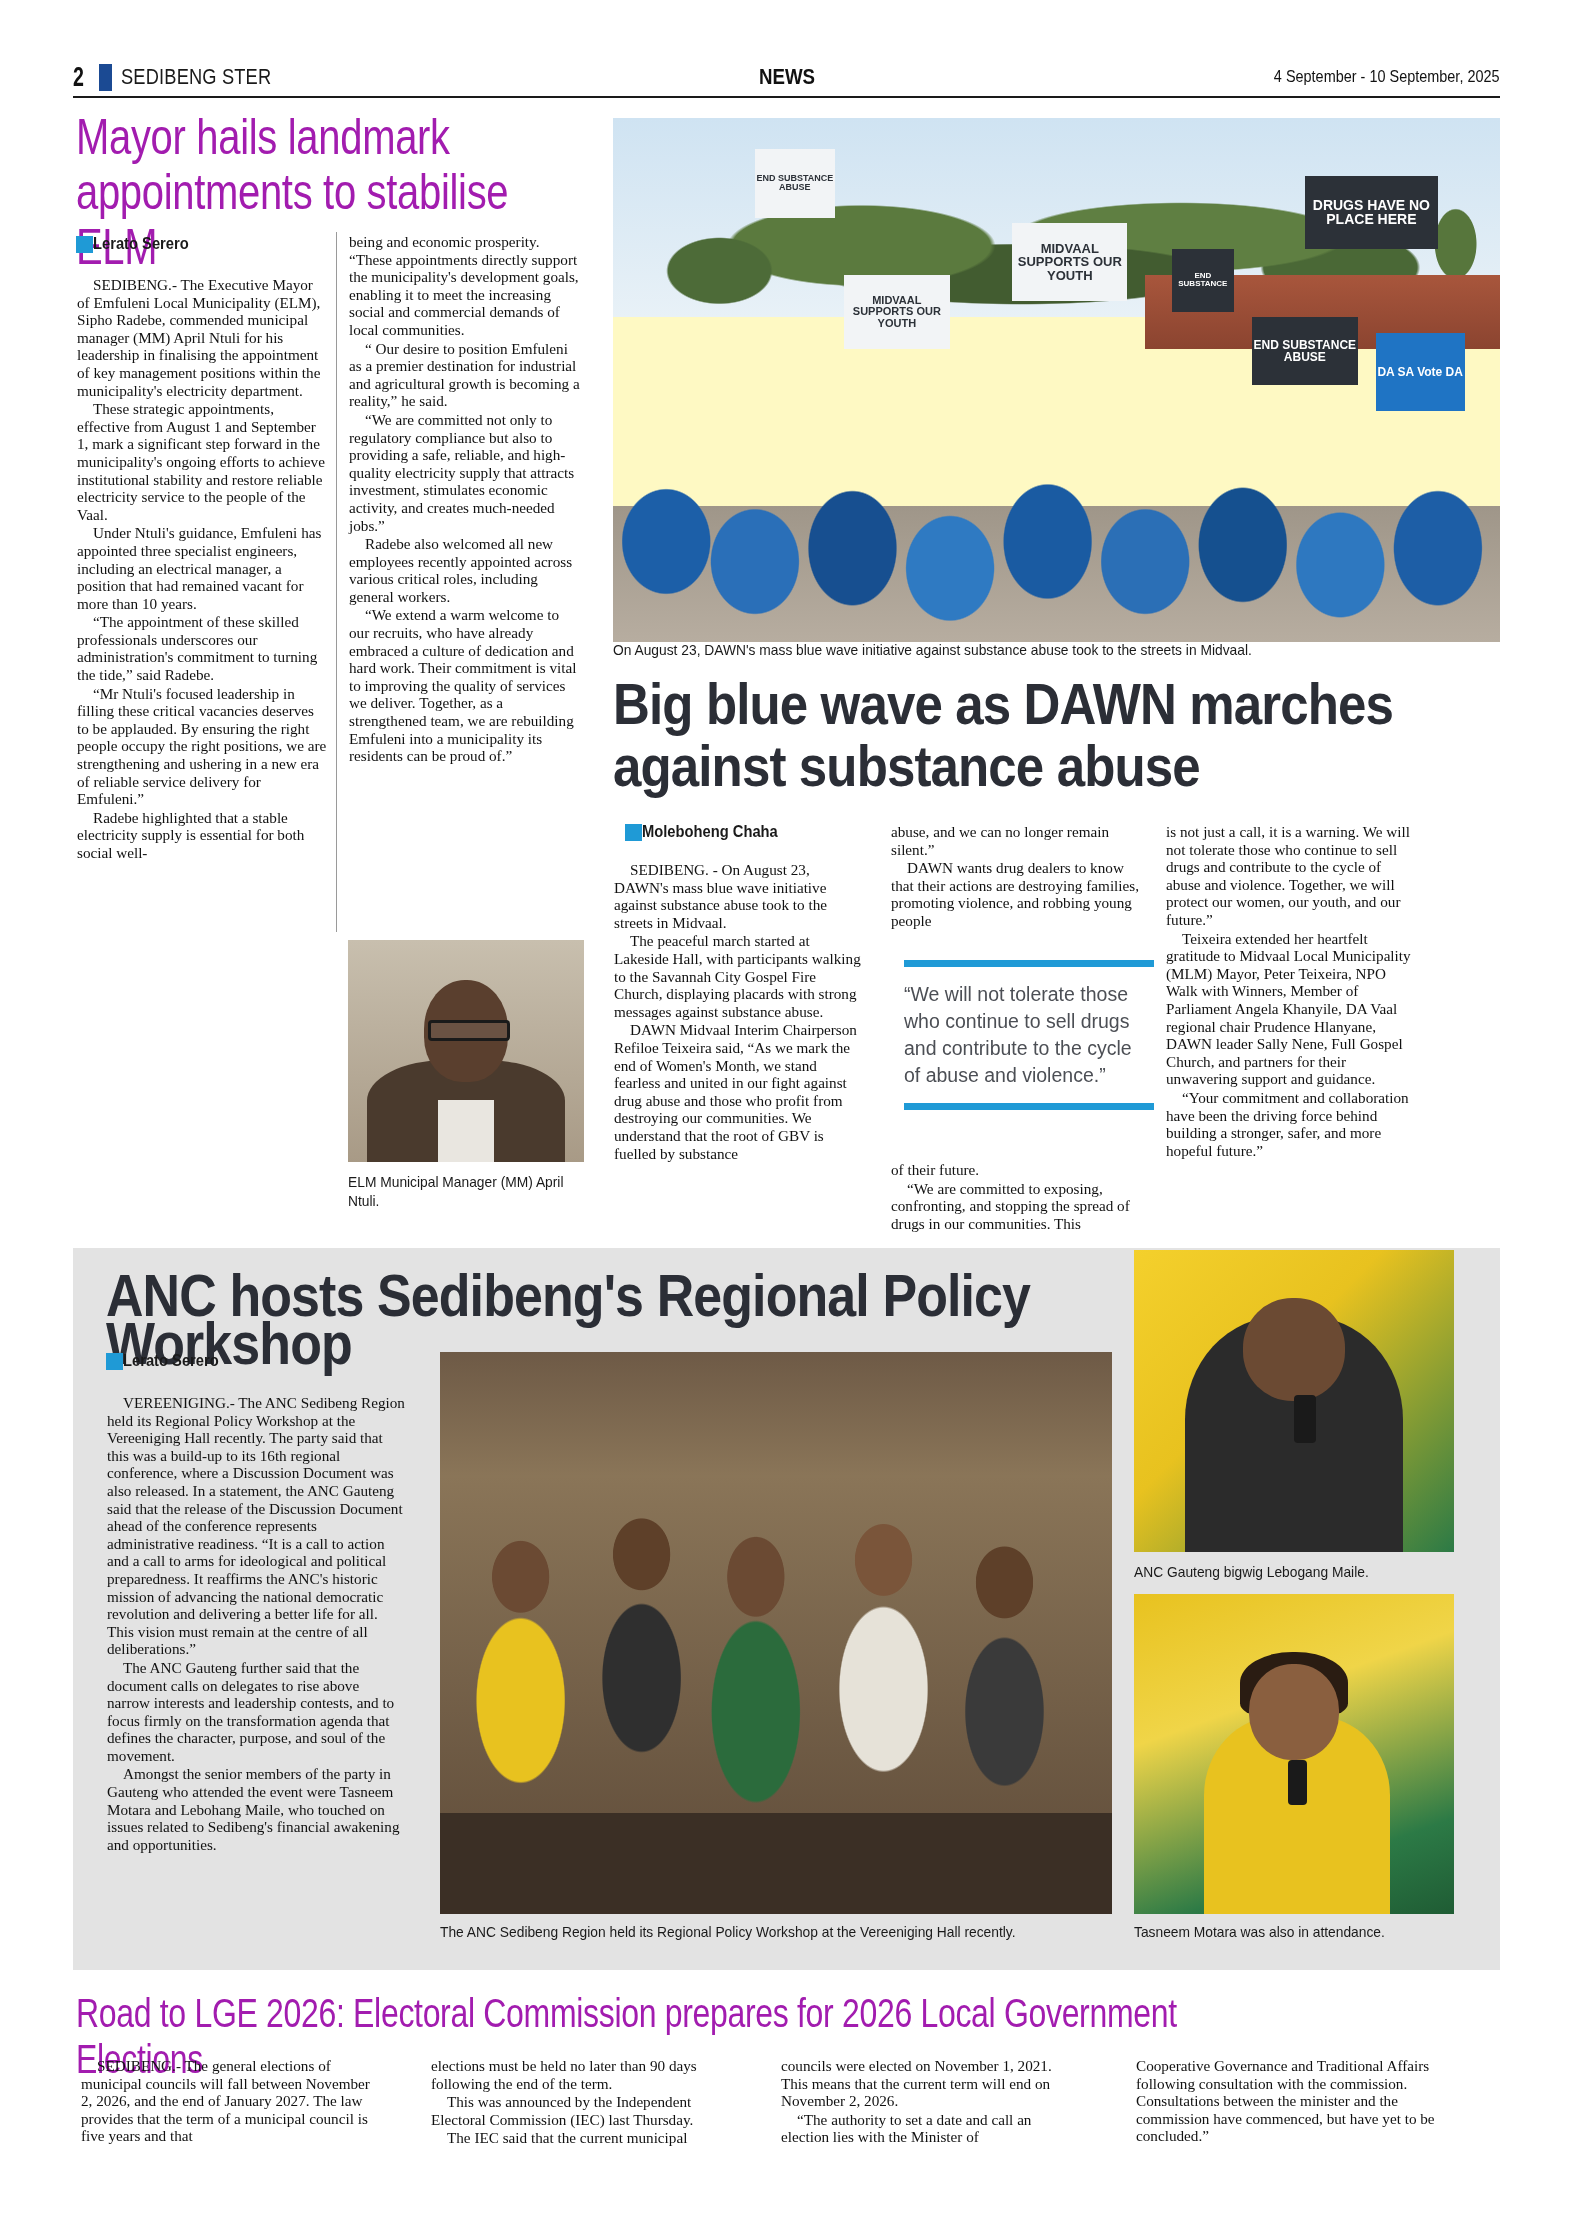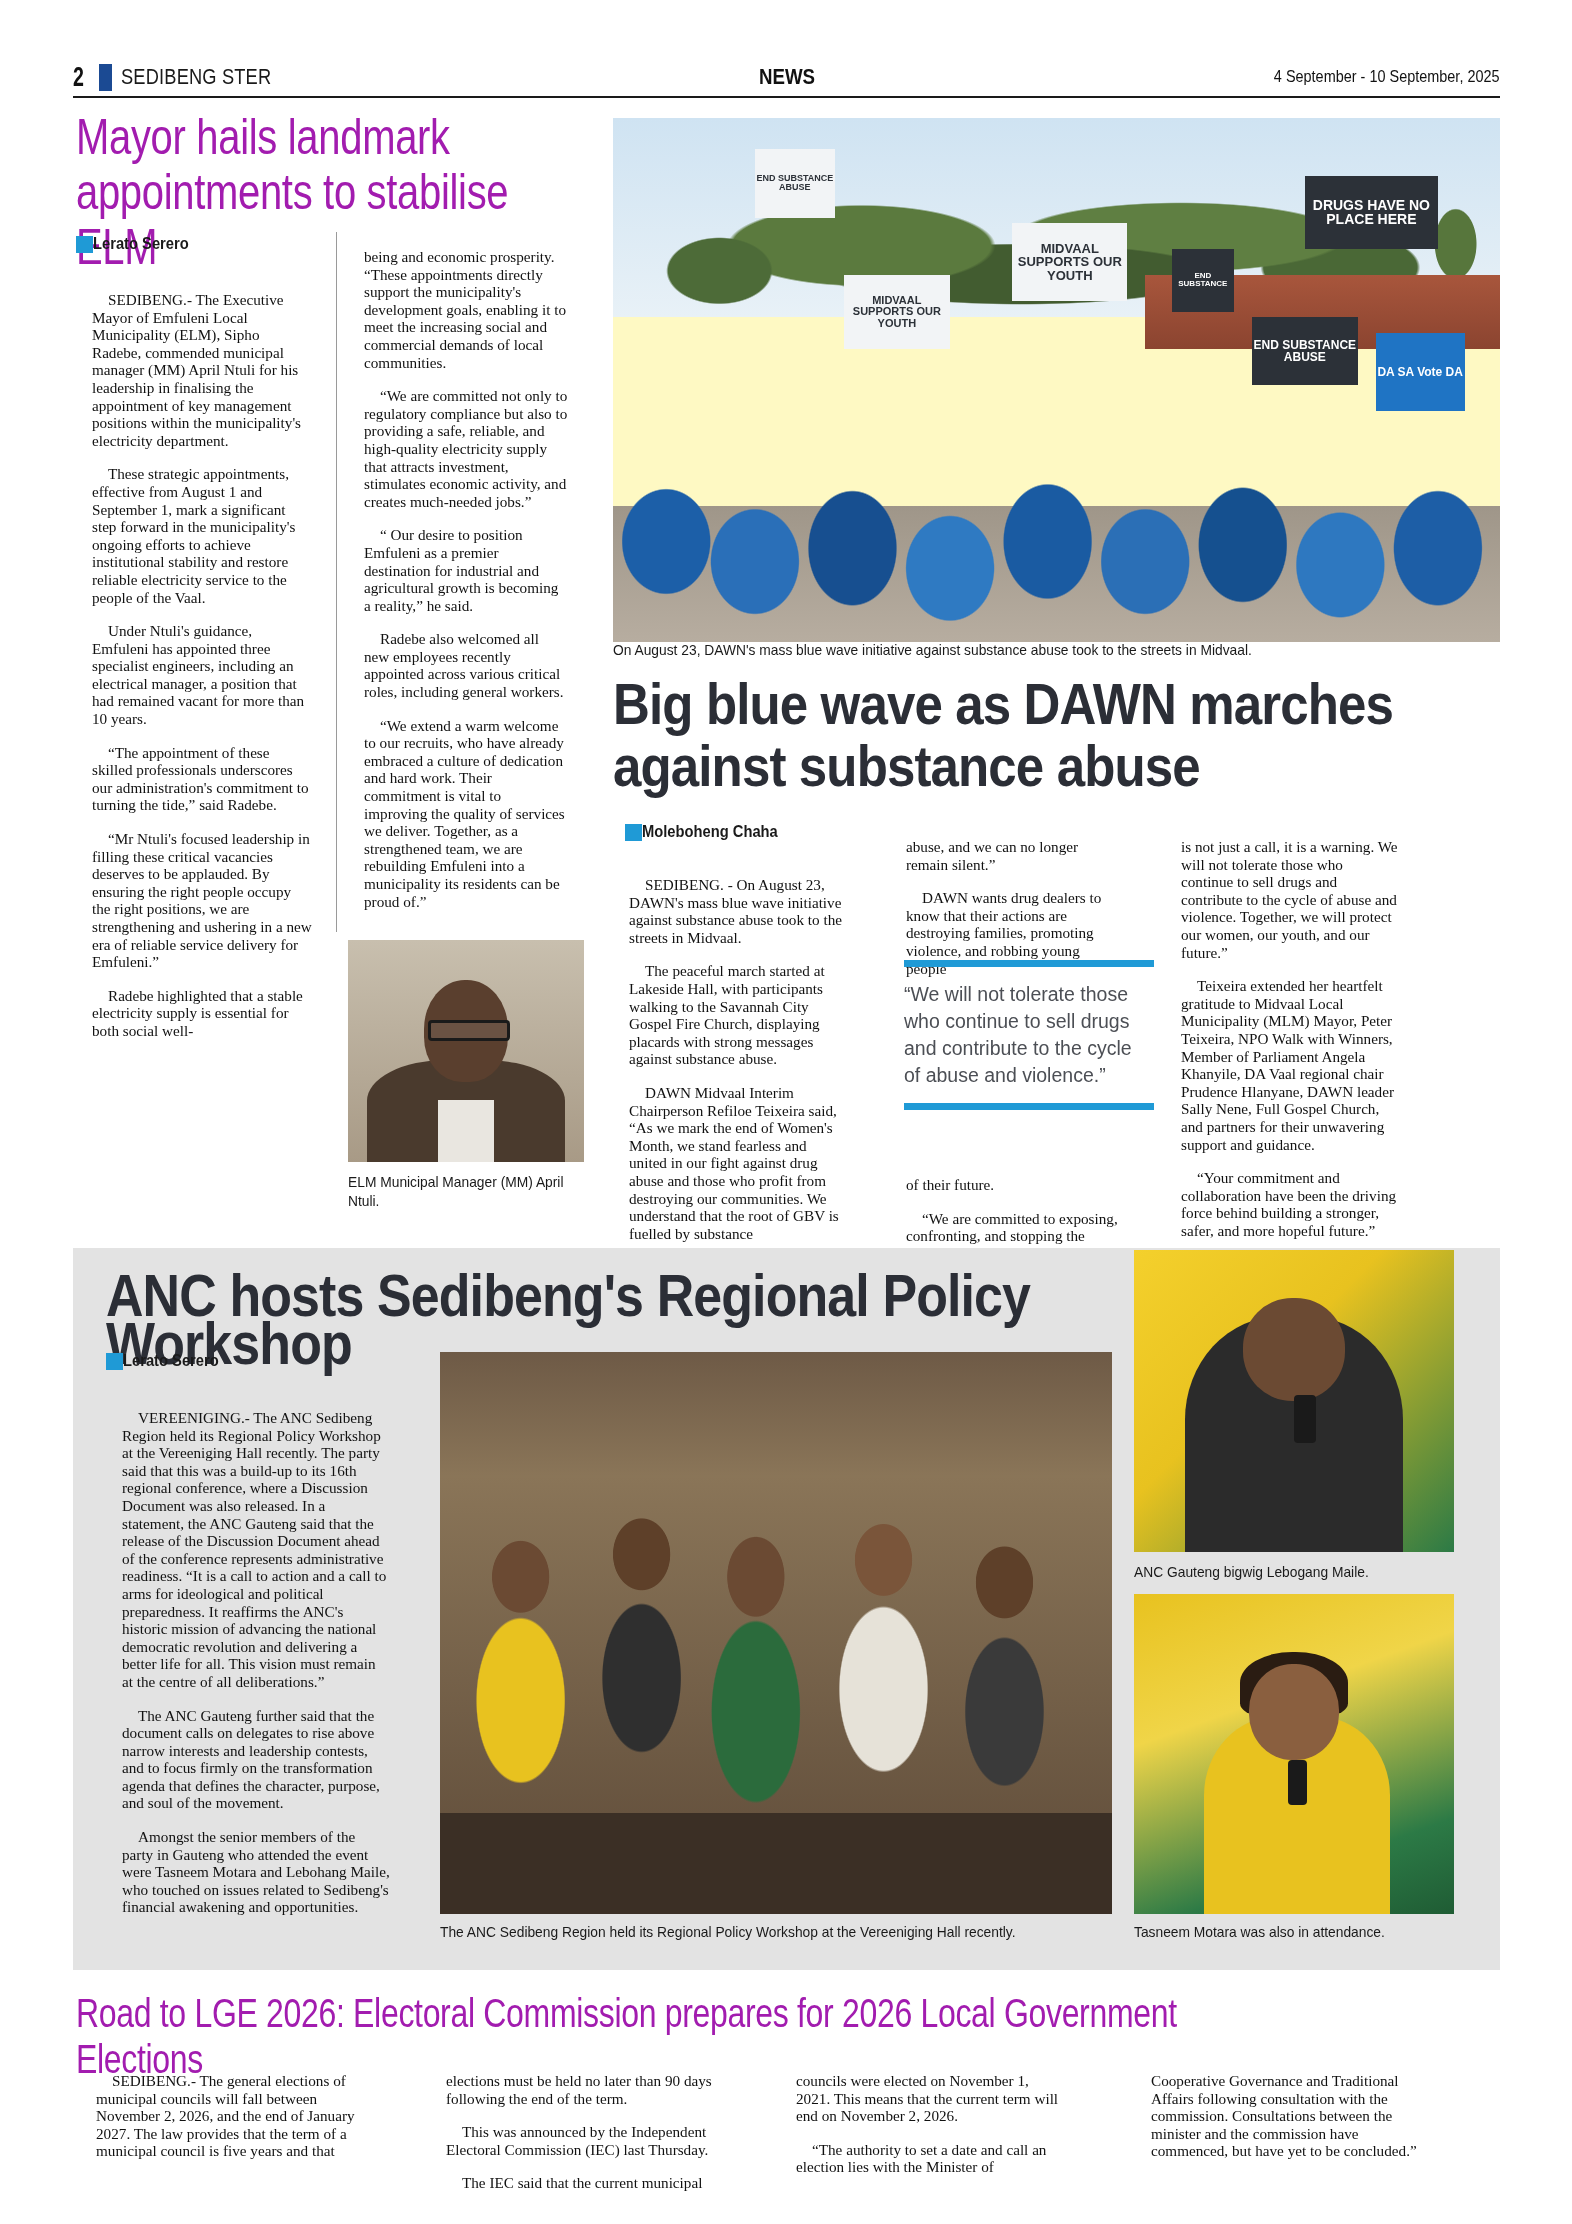--- a/index.html
+++ b/index.html
@@ -40,21 +40,21 @@
   }
   .mast-date span{display:inline-block;transform:scaleX(.85);transform-origin:right center;}
   .mast-rule{position:absolute;left:73px;top:96px;width:1427px;height:2px;background:#1a1a1a;}
 
   
   .body-col{
     font-family:"Liberation Serif", serif;
     font-size:15.2px;line-height:17.6px;color:#111;
     text-align:left;
   }
-  .body-col p{margin:16px;text-indent:16px;}
+  .body-col p{margin:1px;text-indent:16px;}
   .body-col p.noind{text-indent:0;}
 
   .byline{display:flex;align-items:center;}
   .byline .sq{width:17px;height:17px;background:#1f9ad6;display:block;}
   .byline .nm{
     font-family:"Liberation Sans", sans-serif;font-weight:bold;font-size:16px;color:#1a1a1a;
   }
   .byline .nm span{display:inline-block;transform:scaleX(.92);transform-origin:left center;}
 
   .caption{
@@ -237,22 +237,22 @@
     <p>SEDIBENG.- The Executive Mayor of Emfuleni Local Municipality (ELM),  Sipho Radebe, commended municipal manager (MM) April Ntuli for his leadership in finalising the appointment of key management positions within the municipality's electricity department.</p>
     <p>These strategic appointments, effective from August 1 and September 1, mark a significant step forward in the municipality's ongoing efforts to achieve institutional stability and restore reliable electricity service to the people of the Vaal.</p>
     <p>Under Ntuli's guidance, Emfuleni has appointed three specialist engineers, including an electrical manager, a position that had remained vacant for more than 10 years.</p>
     <p>“The appointment of these skilled professionals underscores our administration's commitment to turning the tide,” said Radebe.</p>
     <p>“Mr Ntuli's focused leadership in filling these critical vacancies deserves to be applauded. By ensuring the right people occupy the right positions, we are strengthening and ushering in a new era of reliable service delivery for Emfuleni.”</p>
     <p>Radebe highlighted that a stable electricity supply is essential for both social well-</p>
   </div>
 
   <div id="a1-c2" class="body-col">
     <p class="noind">being and economic prosperity. “These appointments directly support the municipality's development goals, enabling it to meet the increasing social and commercial demands of local communities.</p>
+    <p>“ Our desire to position Emfuleni as a premier destination for industrial and agricultural growth is becoming a reality,” he said.</p>
     <p>“We are committed not only to regulatory compliance but also to providing a safe, reliable, and high-quality electricity supply that attracts investment, stimulates economic activity, and creates much-needed jobs.”</p>
-    <p>“ Our desire to position Emfuleni as a premier destination for industrial and agricultural growth is becoming a reality,” he said.</p>
     <p>Radebe also welcomed all new employees recently appointed across various critical roles, including general workers.</p>
     <p>“We extend a warm welcome to our recruits, who have already embraced a culture of dedication and hard work. Their commitment is vital to improving the quality of services we deliver. Together, as a strengthened team, we are rebuilding Emfuleni into a municipality its residents can be proud of.”</p>
   </div>
 
   <div id="mayor-photo">
     <div class="portrait-bg"></div>
     <div class="portrait-suit"></div>
     <div class="portrait-shirt"></div>
     <div class="portrait-head"></div>
     <div class="portrait-glass"></div>

